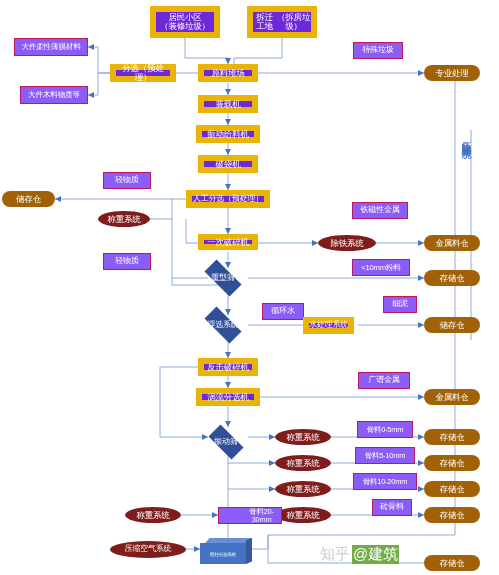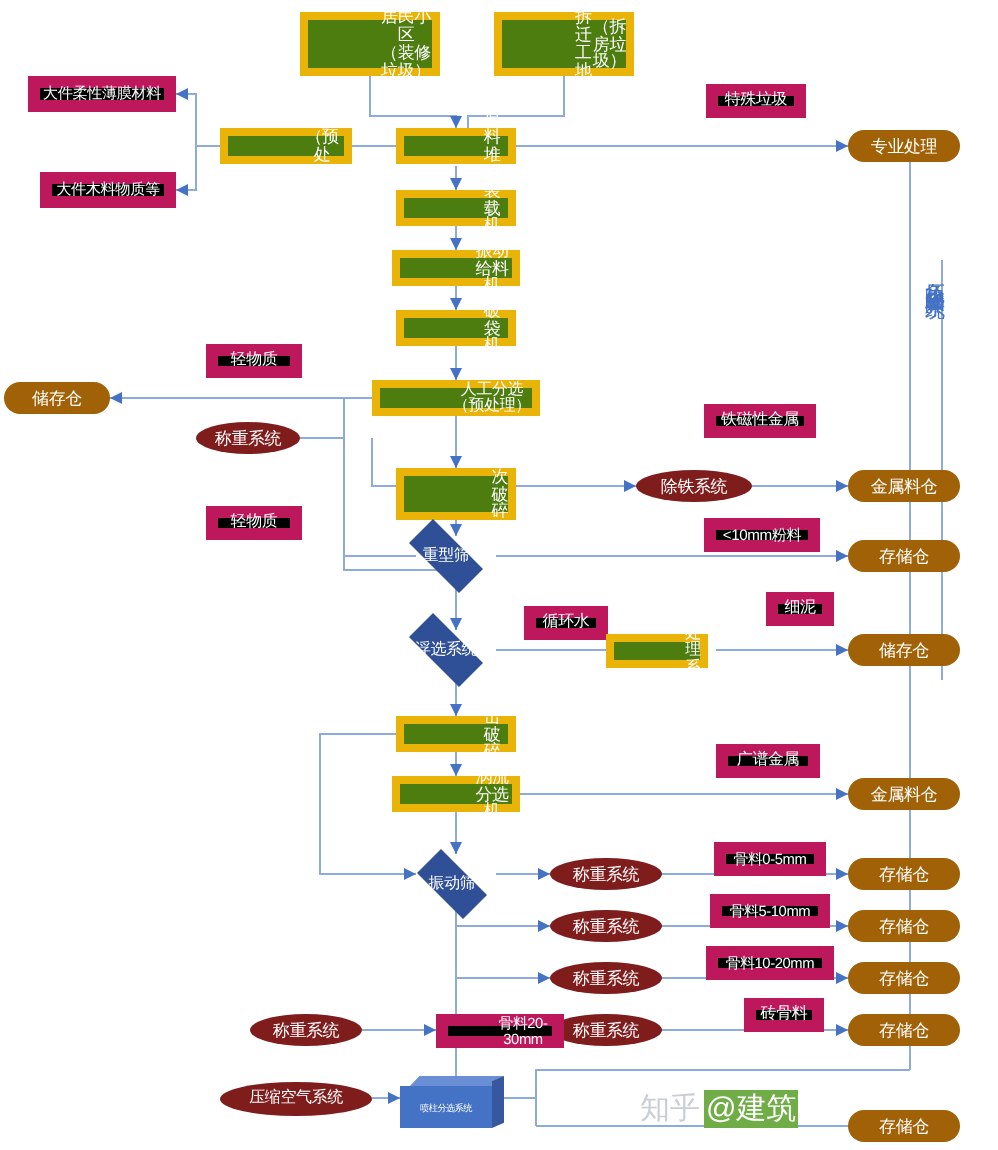--- a/index.html
+++ b/index.html
@@ -3,23 +3,23 @@
 <meta charset="utf-8">
 <style>
   html,body{margin:0;padding:0;background:#ffffff;}
   body{width:499px;height:575px;position:relative;overflow:hidden;
        font-family:"Liberation Sans","DejaVu Sans",sans-serif;}
   #canvas{position:absolute;left:0;top:0;width:499px;height:575px;}
   .node{position:absolute;box-sizing:border-box;display:flex;align-items:center;
         justify-content:center;text-align:center;color:#ffffff;line-height:1.05;
         letter-spacing:-0.2px;}
   
-  .proc{background:#4d7c0f;border:4px solid #eab308;font-size:8.5px;padding-left:36px;}
-  
-  .mat{background:#000000;border:6px solid #be185d;font-size:8.5px;}
+  .proc{background:#6d28d9;border:6px solid #eab308;font-size:8.5px;}
+  
+  .mat{background:#8b5cf6;border:1px solid #be185d;font-size:8.5px;}
   
   .pill{background:#a16207;border-radius:999px;font-size:8.5px;}
   
   .ell{background:#7f1d1d;border-radius:50%;font-size:8.5px;}
   
   .dia{background:transparent;font-size:8px;}
   .dia .dshape{position:absolute;left:0;top:0;width:100%;height:100%;
                background:#2f4f96;transform:rotate(45deg) scale(.707);}
   .dia .dtext{position:relative;z-index:2;}
   .dia{display:flex;align-items:center;justify-content:center;}
@@ -163,21 +163,21 @@
 
   <div class="node proc" style="left:110px;top:64px;width:66px;height:18px;">分选（预处理）</div>
   <div class="node mat" style="left:14px;top:38px;width:74px;height:18px;font-size:7.6px;">大件柔性薄膜材料</div>
   <div class="node mat" style="left:20px;top:86px;width:68px;height:18px;font-size:7.6px;">大件木料物质等</div>
 
   <div class="node proc" style="left:198px;top:64px;width:60px;height:18px;">原料堆场</div>
   <div class="node proc" style="left:198px;top:95px;width:60px;height:18px;">装载机</div>
   <div class="node proc" style="left:196px;top:125px;width:64px;height:18px;">振动给料机</div>
   <div class="node proc" style="left:198px;top:155px;width:60px;height:18px;">破袋机</div>
   <div class="node proc" style="left:186px;top:190px;width:84px;height:18px;font-size:8px;">人工分选（预处理）</div>
-  <div class="node proc" style="left:198px;top:234px;width:60px;height:26px;text-align:right;">一次破碎机</div>
+  <div class="node proc" style="left:198px;top:234px;width:60px;height:16px;text-align:right;">一次破碎机</div>
 
   <div class="node dia" style="left:198px;top:266px;width:50px;height:24px;">
     <span class="dshape"></span>
     <span class="dtext">重型筛</span>
   </div>
   <div class="node dia" style="left:198px;top:313px;width:50px;height:24px;">
     <span class="dshape"></span>
     <span class="dtext">浮选系统</span>
   </div>
 

